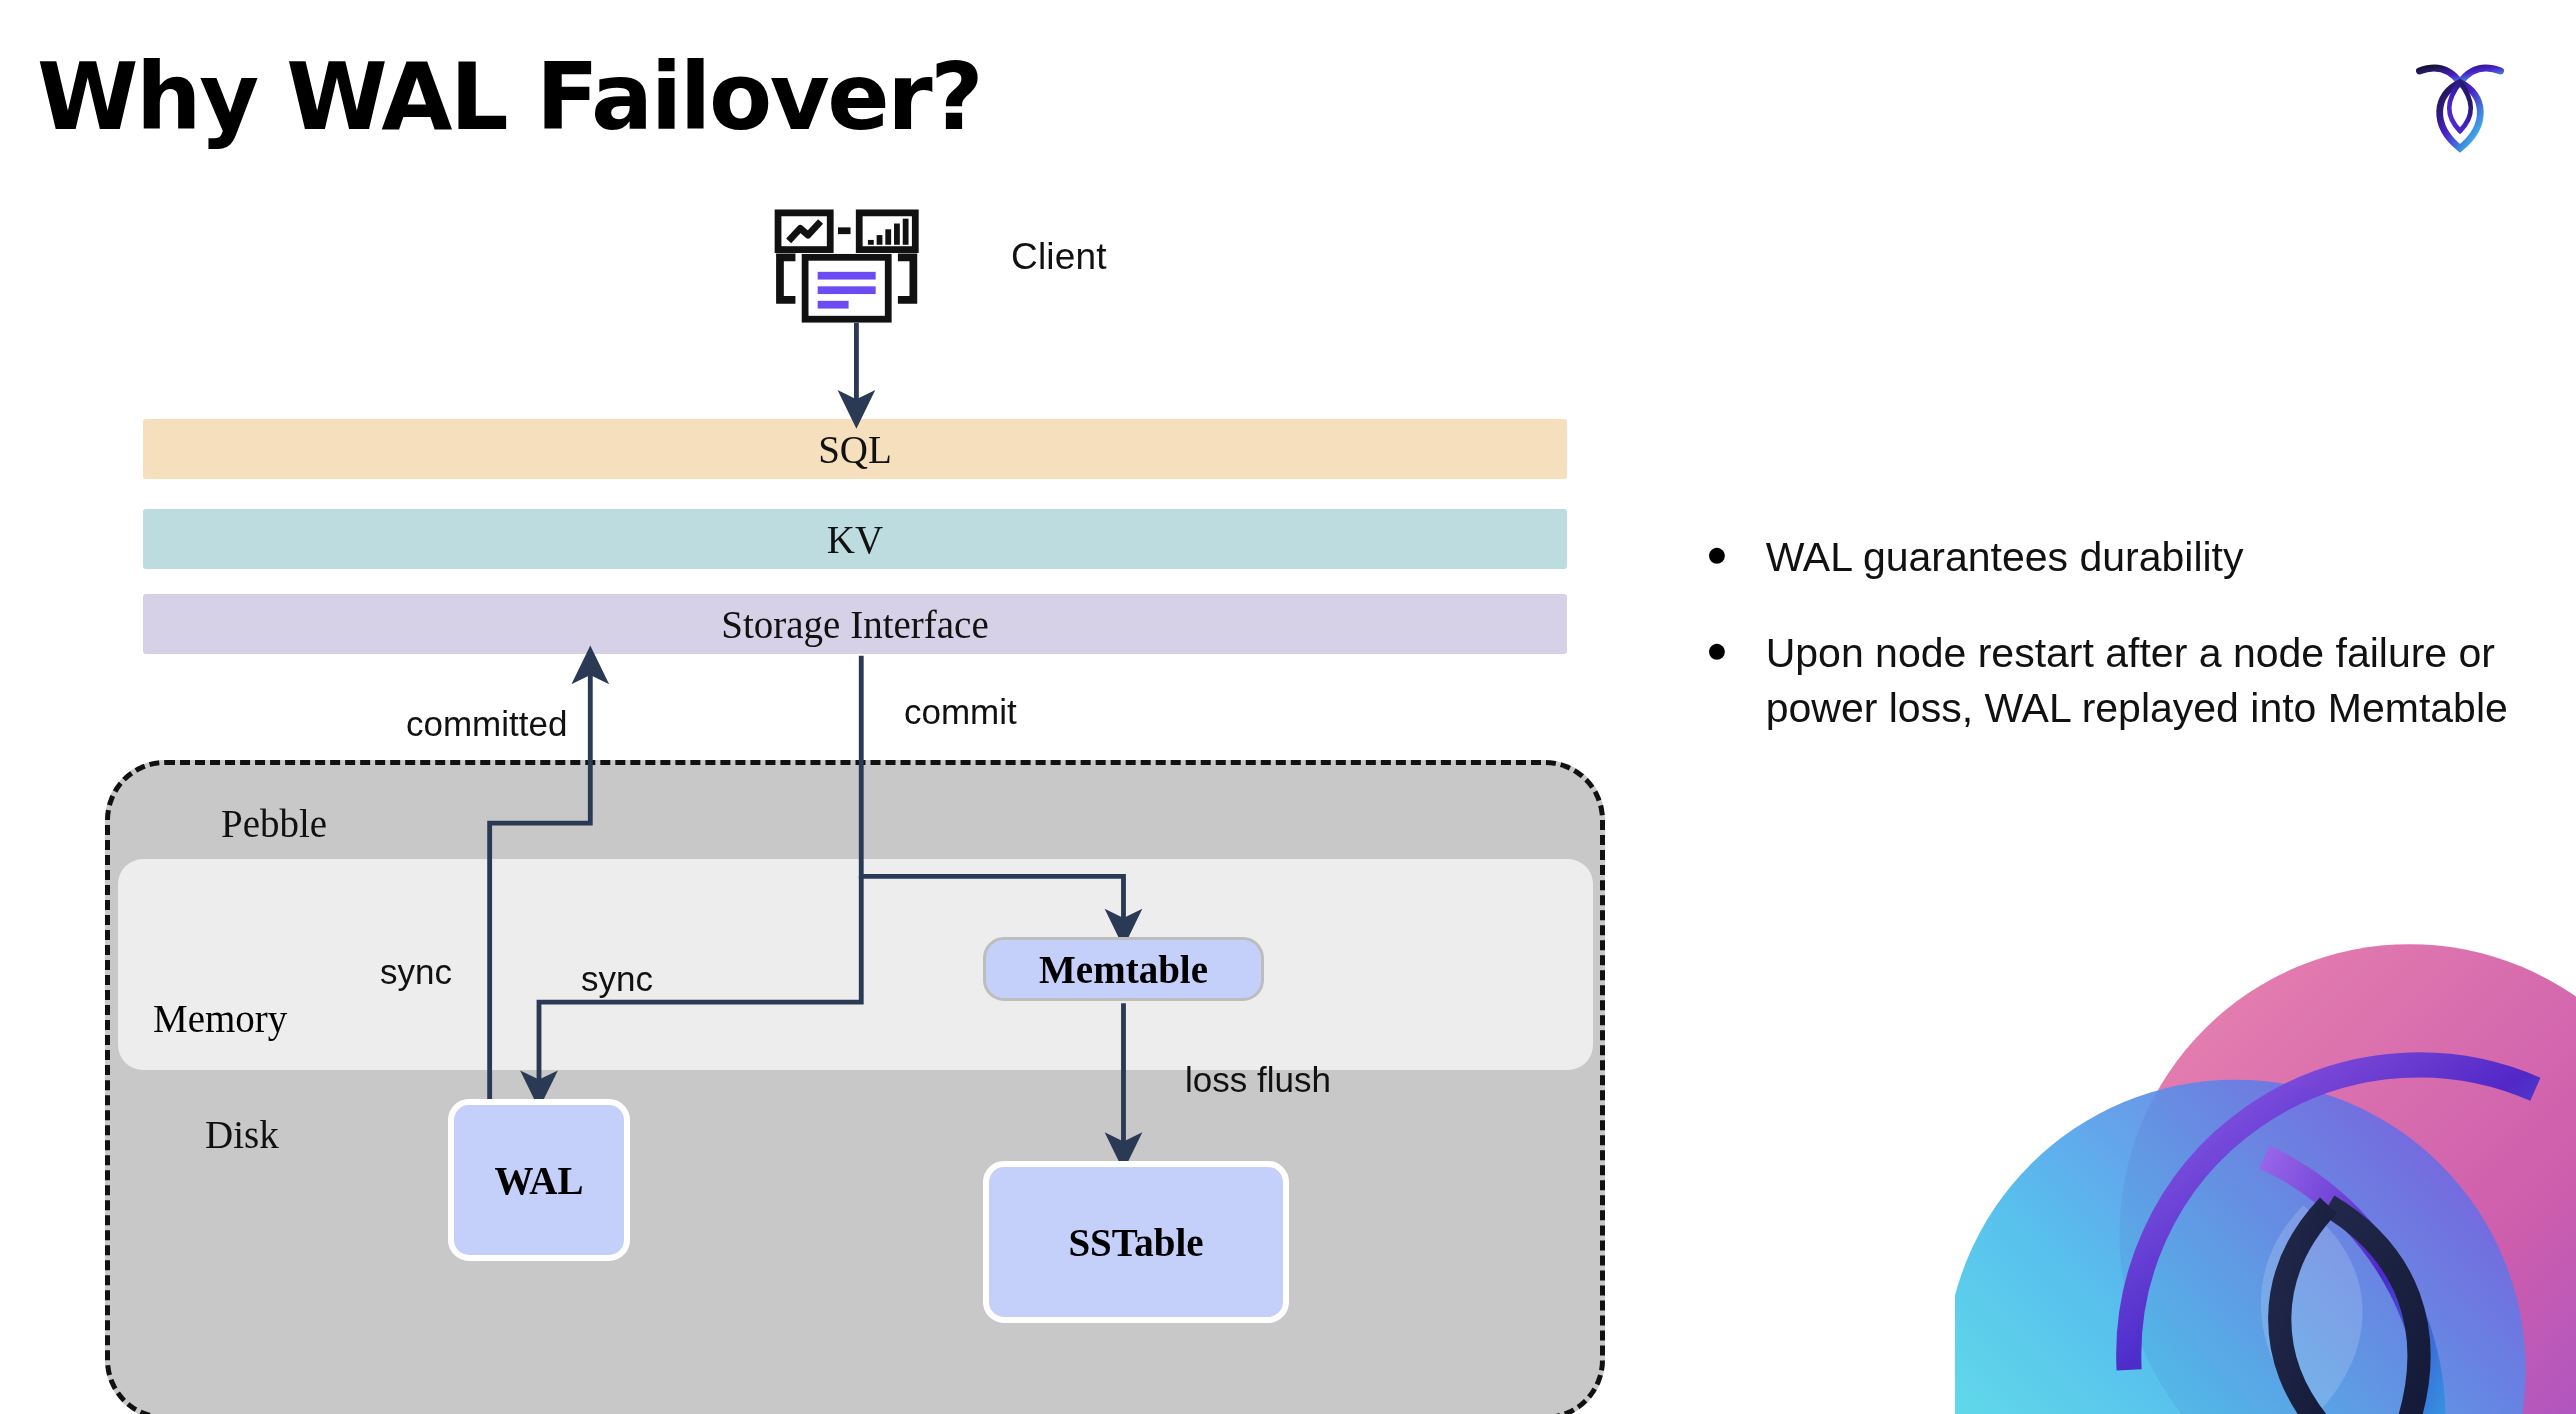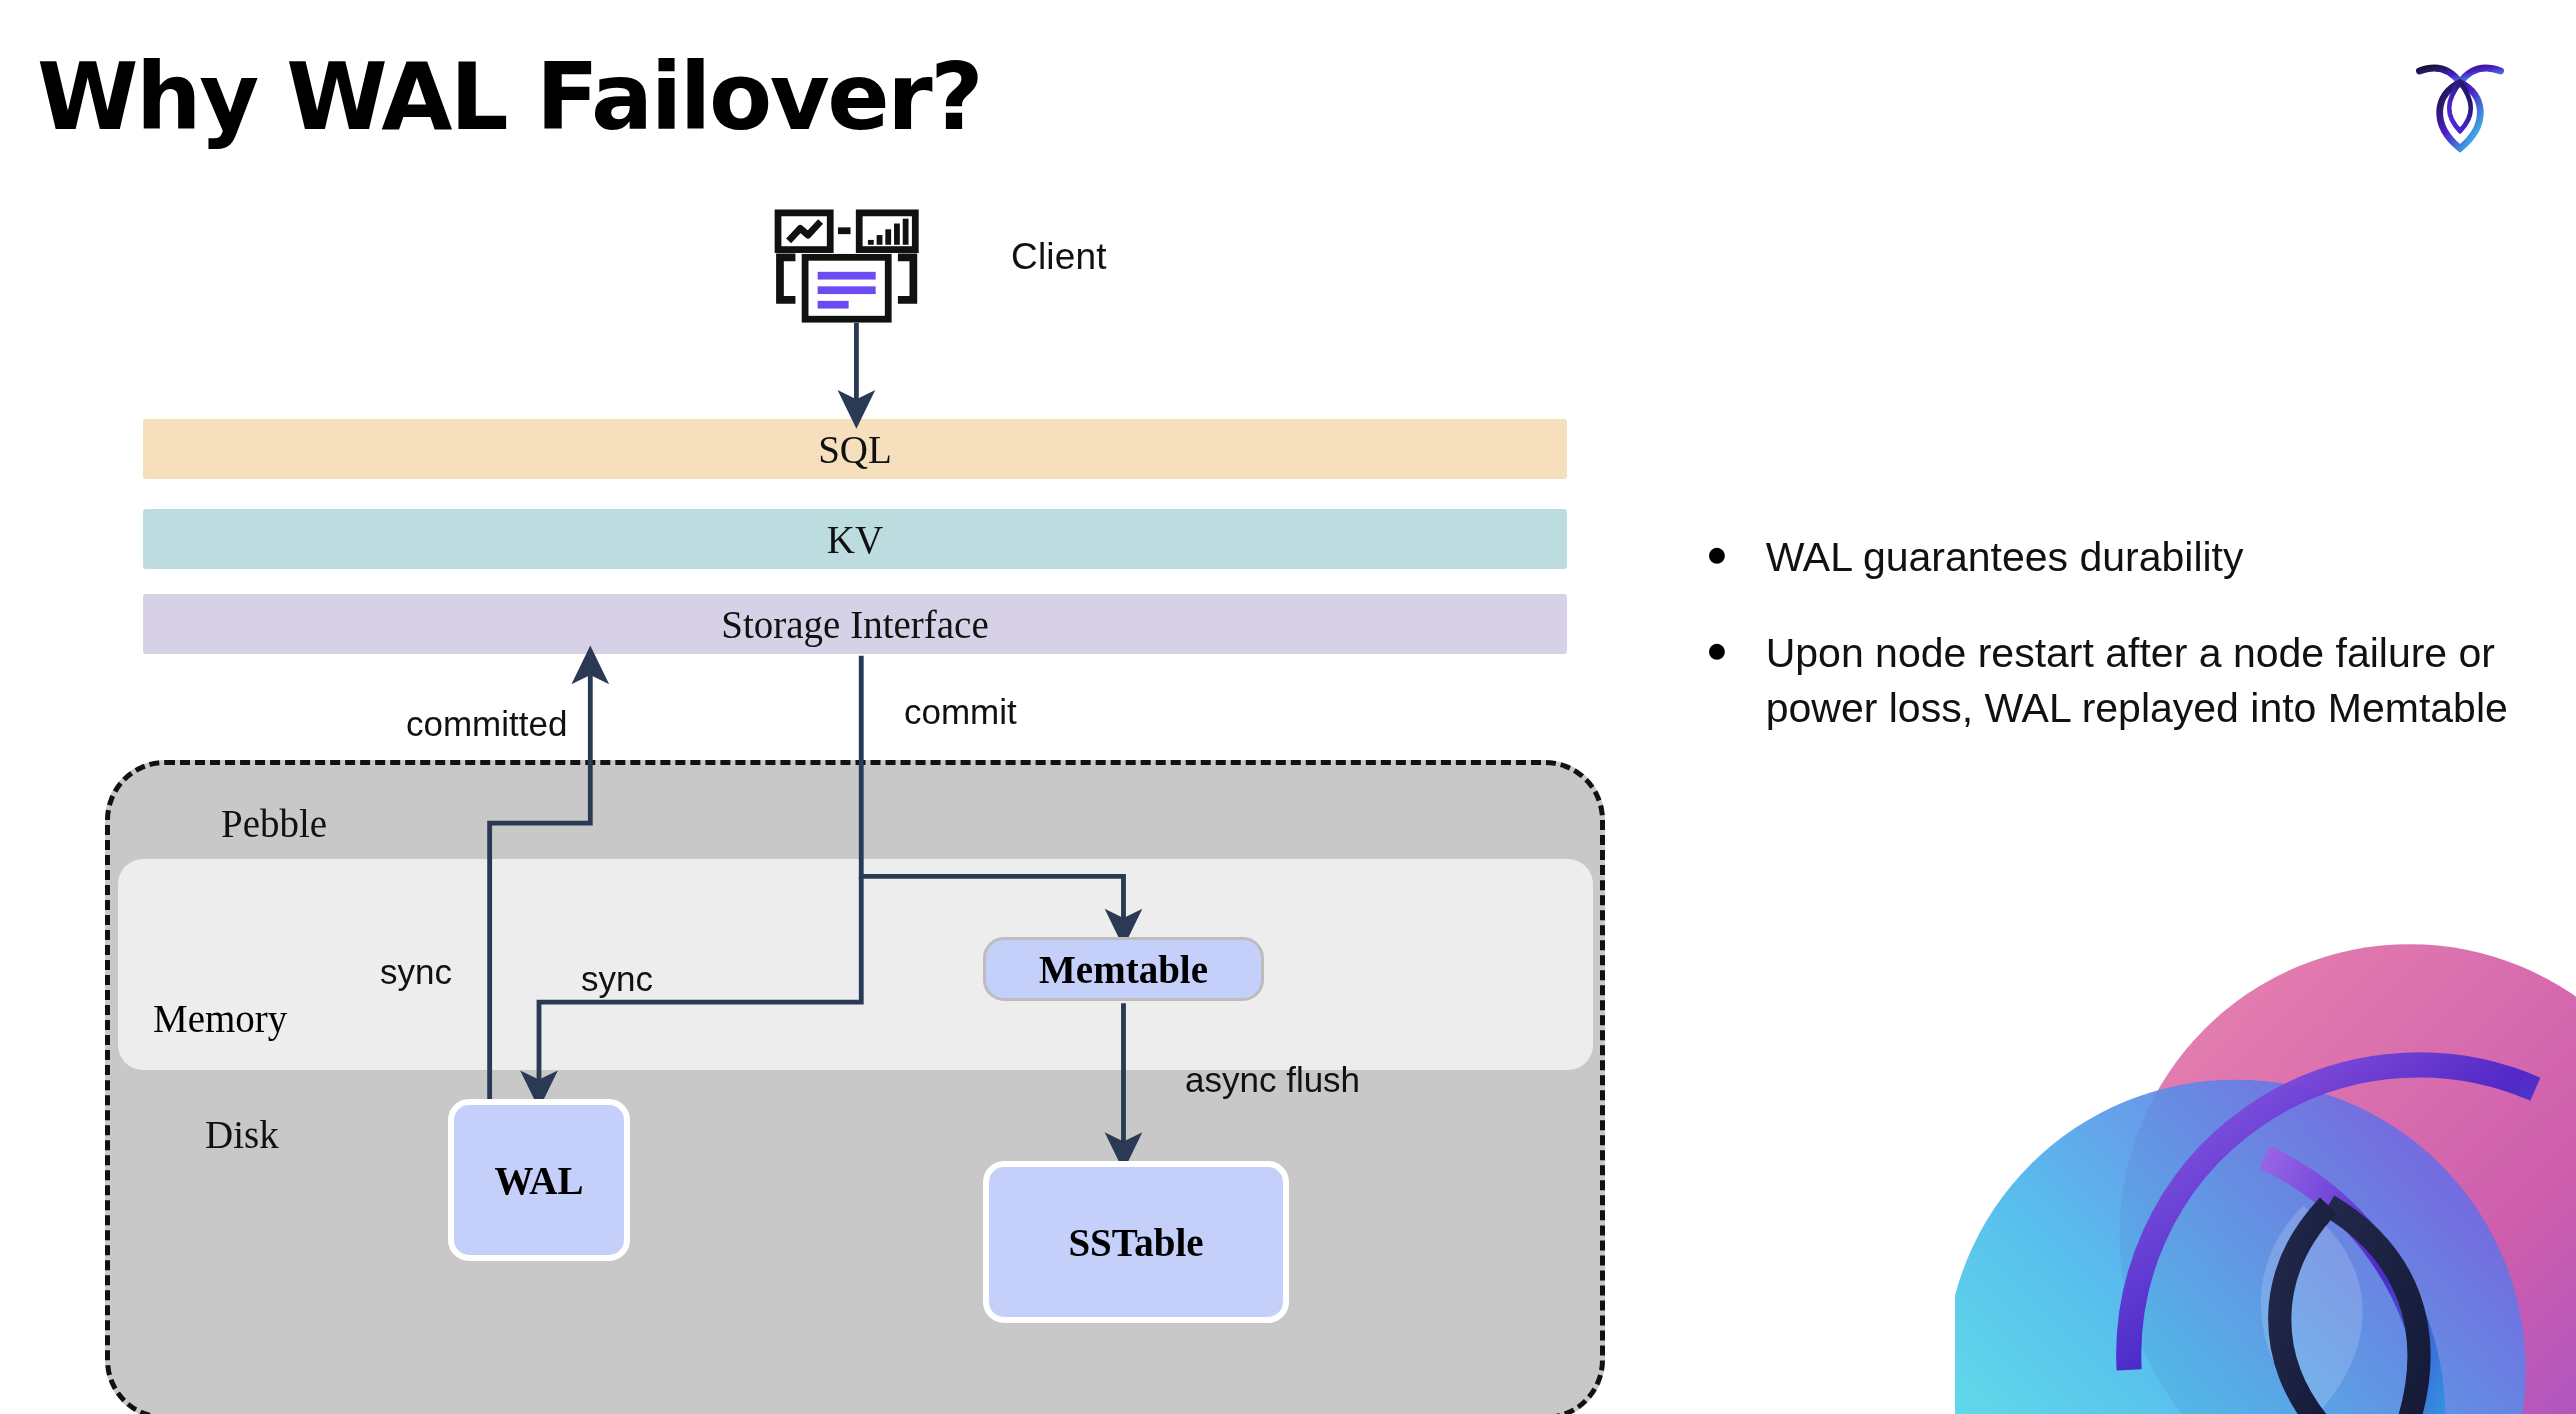--- a/index.html
+++ b/index.html
@@ -226,21 +226,21 @@
     <span>Memtable</span>
   </div>
   <div class="node-box" id="node-sstable">
     <span>SSTable</span>
   </div>
 
   <div class="edge-label" id="label-committed">committed</div>
   <div class="edge-label" id="label-commit">commit</div>
   <div class="edge-label" id="label-sync-1">sync</div>
   <div class="edge-label" id="label-sync-2">sync</div>
-  <div class="edge-label" id="label-async-flush">async flush</div>
+  <div class="edge-label" id="label-async-flush">loss flush</div>
 
   <div id="bullet-list">
     <div class="bullet-row">
       <div class="bullet-dot">●</div>
       <div class="bullet-text">WAL guarantees durability</div>
     </div>
     <div class="bullet-row">
       <div class="bullet-dot">●</div>
       <div class="bullet-text">Upon node restart after a node failure or power loss, WAL replayed into Memtable</div>
     </div>

